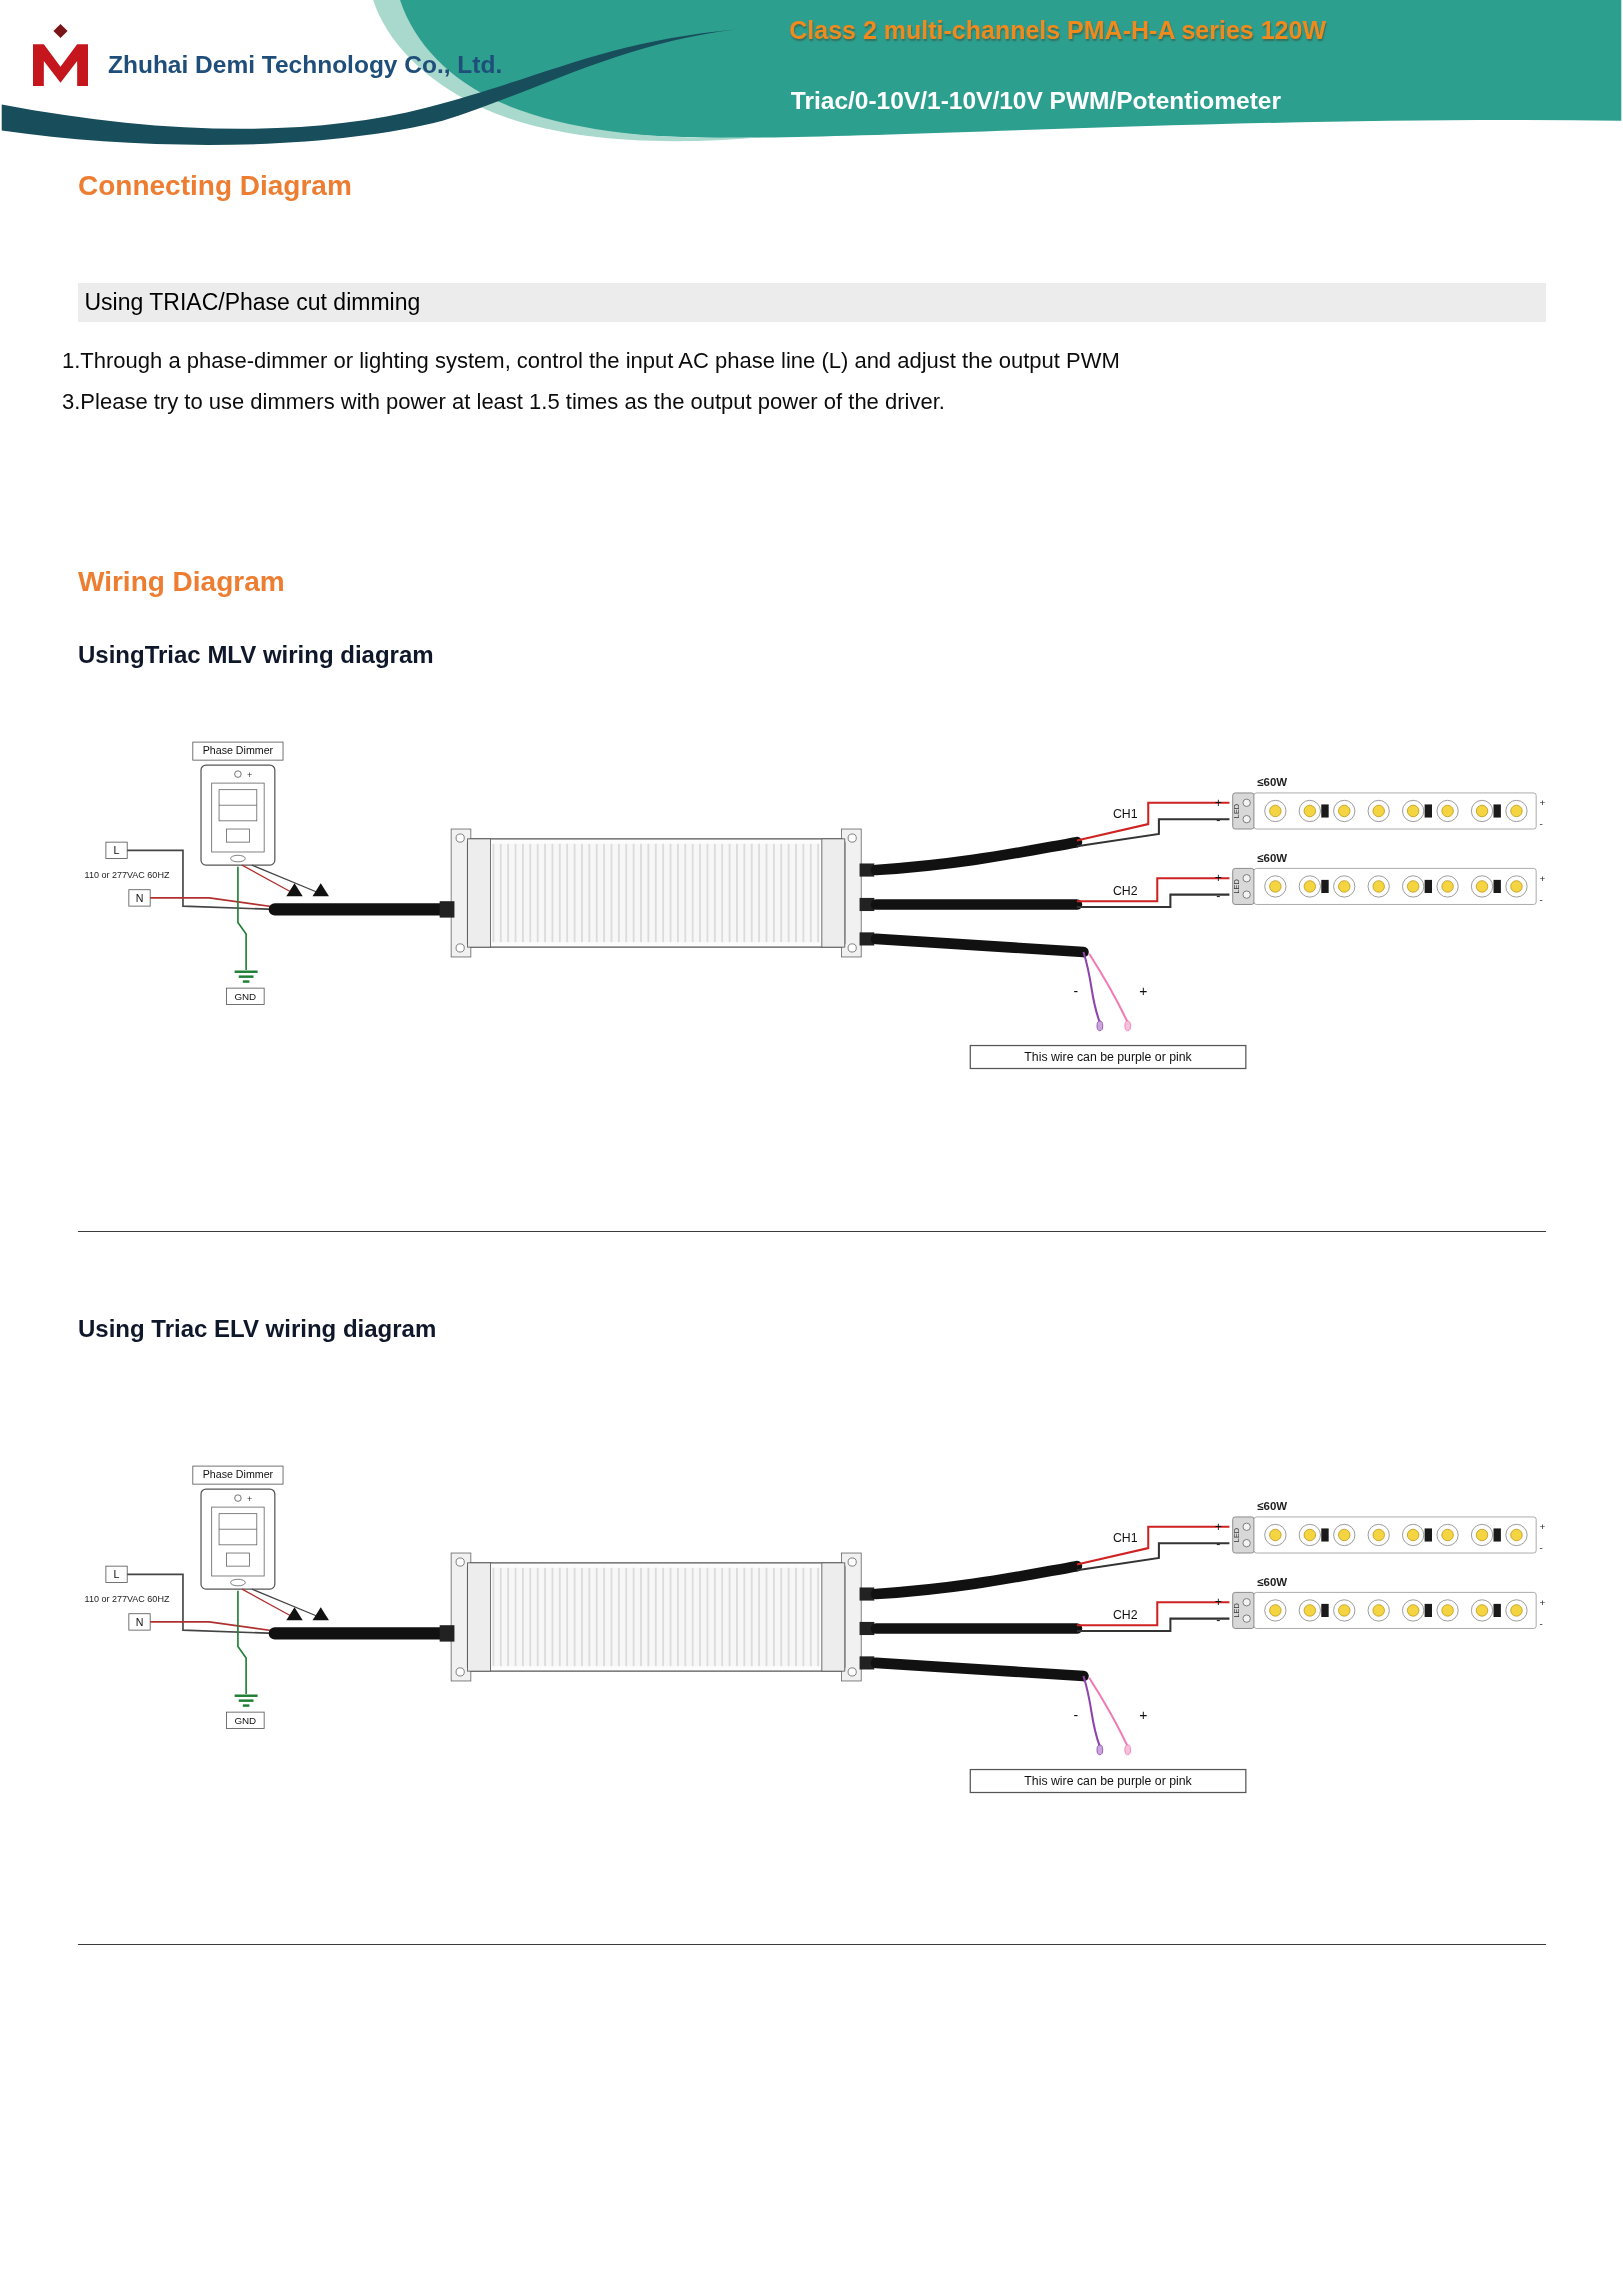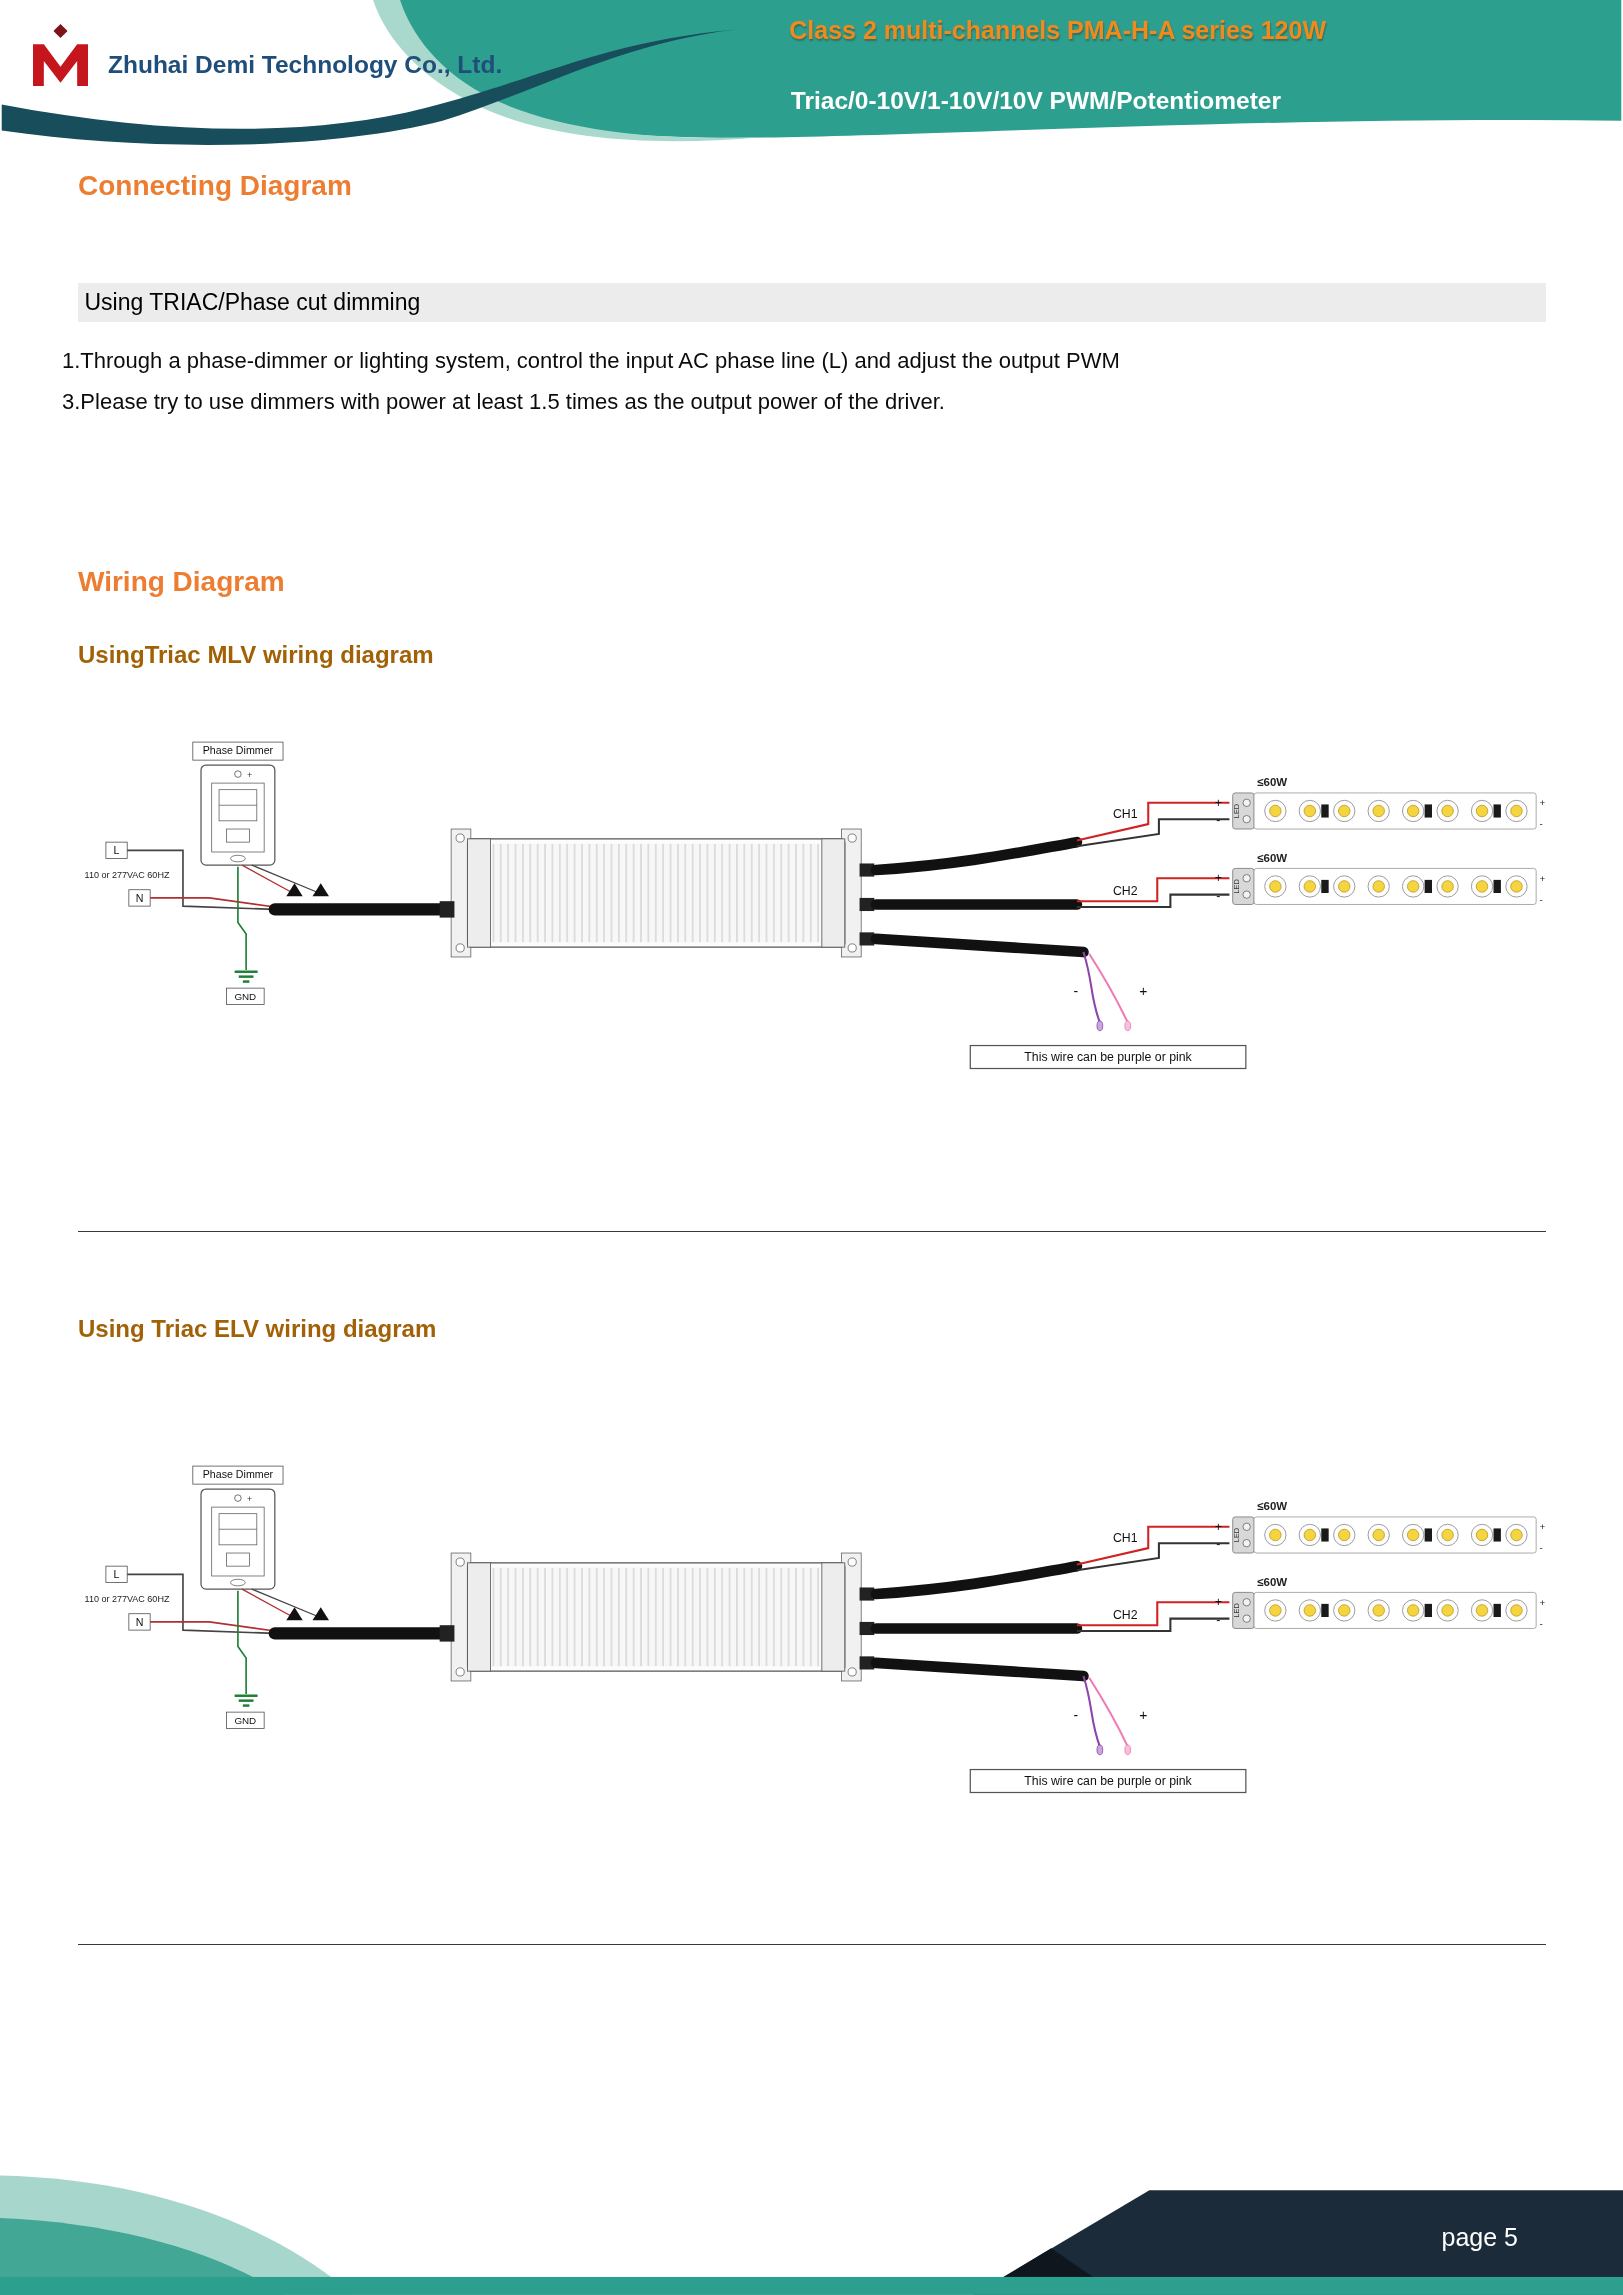--- a/index.html
+++ b/index.html
@@ -16,21 +16,21 @@
   .company-name { position:absolute; left:108px; top:51px; font-size:24.5px; font-weight:bold; color:#1e4e79; }
   .doc-title { position:absolute; right:78px; top:16.4px; font-size:25px; font-weight:bold; color:#f08a1d;
                text-shadow:0.8px 1.6px 1.6px rgba(60,30,0,.35); white-space:nowrap; }
   .doc-subtitle { position:absolute; right:123px; top:87px; font-size:24.5px; font-weight:bold; color:#fff; white-space:nowrap; }
   
   .h-orange { position:absolute; left:78px; font-size:28px; font-weight:bold; color:#ed7d31; }
   .section-bar { position:absolute; left:78px; top:283px; width:1468px; height:39px; background:#ececec; display:flex; align-items:center; }
   .section-bar span { font-size:23px; font-weight:normal; color:#000; padding-left:6.5px; }
   .points { position:absolute; left:62px; top:347px; width:1440px; }
   .points p { font-size:22px; line-height:1.25; margin-bottom:13px; color:#0c0c0c; }
-  .subhead { position:absolute; left:78px; font-size:24px; font-weight:bold; color:#a16207;text-align:center; }
+  .subhead { position:absolute; left:78px; font-size:24px; font-weight:bold; color:#0f172a;text-align:center; }
   .diagram { position:absolute; left:78px; width:1468px; height:355px; }
   .rule { position:absolute; left:78px; width:1468px; border-top:1.6px solid #3a3a3a; }
   
   .footer { position:absolute; left:0; bottom:0; width:1623px; height:149px; }
   .footer-bg { position:absolute; bottom:0; left:0; }
   .page-number { position:absolute; right:105px; bottom:43px; color:#fff; font-size:25px; }
   .defs-holder { position:absolute; width:0; height:0; overflow:hidden; }
 </style>
 </head>
 <body>
@@ -219,25 +219,15 @@
   <div class="rule" style="top:1231px"></div>
 
   <h2 class="subhead" style="top:1315px">Using Triac ELV wiring diagram</h2>
 
   <svg class="diagram" style="top:1460px" viewBox="0 0 1790 430">
     <use href="#wiring-diagram"></use>
   </svg>
 
   <div class="rule" style="top:1944px"></div>
 
-  <footer class="footer">
-    <svg class="footer-bg" width="1623" height="149" viewBox="0 0 1984 182">
-      <path d="M0 36 C 180 40 330 94 432 182 L 0 182 Z" fill="#a7d7cc"></path>
-      <path d="M0 88 C 150 94 270 132 348 182 L 0 182 Z" fill="#43a795"></path>
-      <polygon points="1190,182 1405,54 1984,54 1984,182" fill="#1c2b39"></polygon>
-      <polygon points="1190,182 1285,125 1368,182" fill="#10161e"></polygon>
-      <rect x="0" y="160" width="1984" height="22" fill="#2d9f8f"></rect>
-    </svg>
-    <div class="page-number">page 5</div>
-  </footer>
 
 </div>
 
 
 </body></html>

